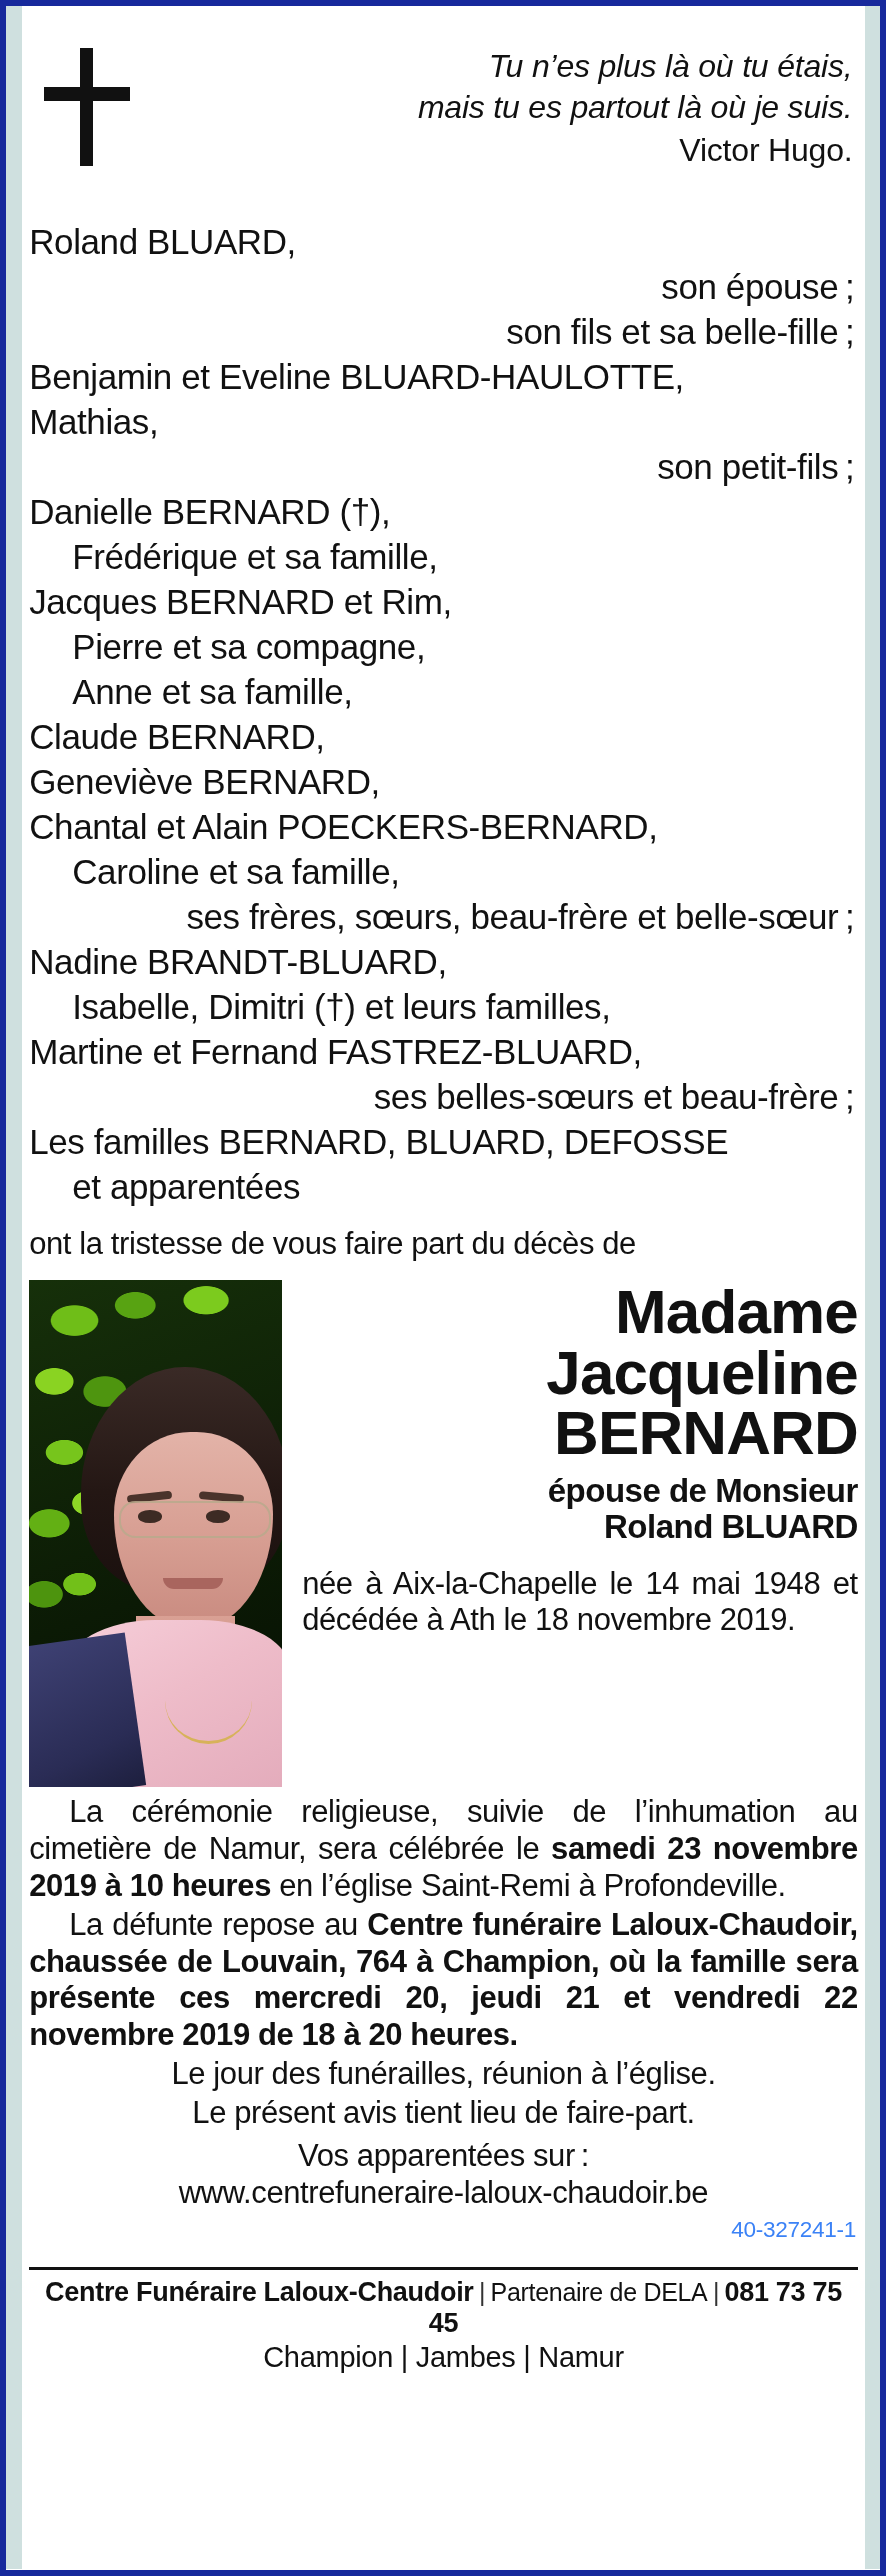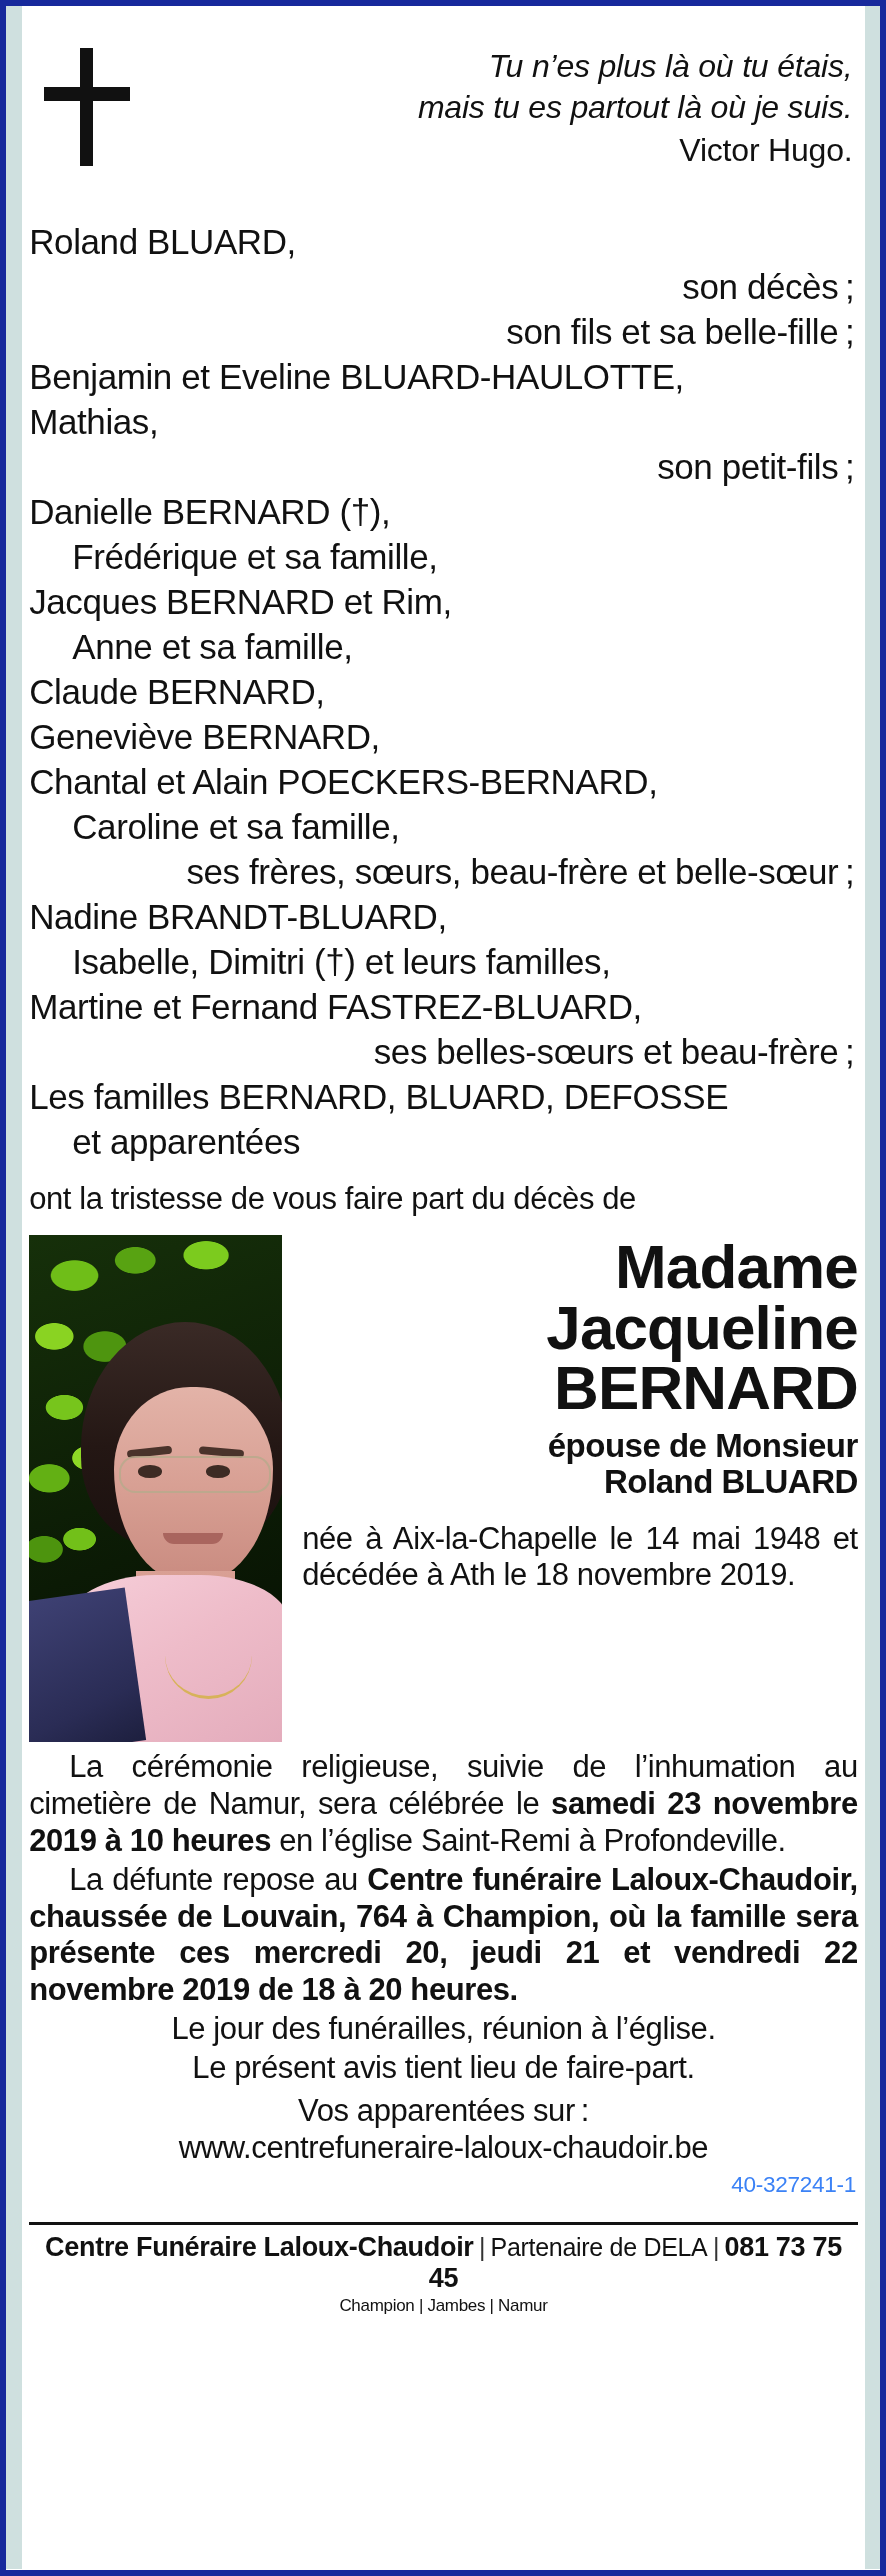--- a/index.html
+++ b/index.html
@@ -339,21 +339,21 @@
     font-weight: bold;
     font-size: 27px;
   }
   .footer-line1 .sep { padding: 0 5.4px; color: #333; }
   .footer-line1 .phone {
     font-weight: bold;
     font-size: 27px;
   }
   .footer-line2 {
     margin-top: 1.8px;
-    font-size: 17px;
+    font-size: 29px;
     letter-spacing: -0.3px;
   }
 </style>
 </head>
 <body>
 
 <div id="notice">
 
   <div class="frame-line frame-top"></div>
   <div class="frame-line frame-bottom"></div>
@@ -371,28 +371,29 @@
       </div>
       <div class="quote">
         <span>Tu n’es plus là où tu étais,</span><br>
         <span>mais tu es partout là où je suis.</span>
         <span class="quote-author">Victor Hugo.</span>
       </div>
     </div>
 
     <div class="family" id="family-list">
         <div class="ln">Roland BLUARD,</div>
-        <div class="ln right">son décès ;</div>
+        <div class="ln right">son épouse ;</div>
         <div class="ln right">son fils et sa belle-fille ;</div>
         <div class="ln">Benjamin et Eveline BLUARD-HAULOTTE,</div>
         <div class="ln">Mathias,</div>
         <div class="ln right">son petit-fils ;</div>
         <div class="ln">Danielle BERNARD (†),</div>
         <div class="ln i1">Frédérique et sa famille,</div>
         <div class="ln">Jacques BERNARD et Rim,</div>
+        <div class="ln i1">Pierre et sa compagne,</div>
         <div class="ln i1">Anne et sa famille,</div>
         <div class="ln">Claude BERNARD,</div>
         <div class="ln">Geneviève BERNARD,</div>
         <div class="ln">Chantal et Alain POECKERS-BERNARD,</div>
         <div class="ln i1">Caroline et sa famille,</div>
         <div class="ln right">ses frères, sœurs, beau-frère et belle-sœur ;</div>
         <div class="ln">Nadine BRANDT-BLUARD,</div>
         <div class="ln i1">Isabelle, Dimitri (†) et leurs familles,</div>
         <div class="ln">Martine et Fernand FASTREZ-BLUARD,</div>
         <div class="ln right">ses belles-sœurs et beau-frère ;</div>

